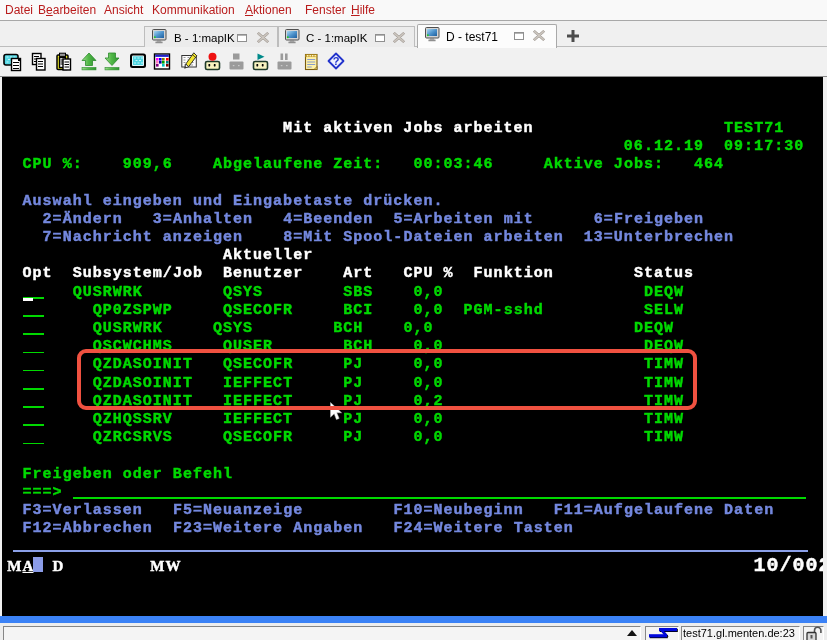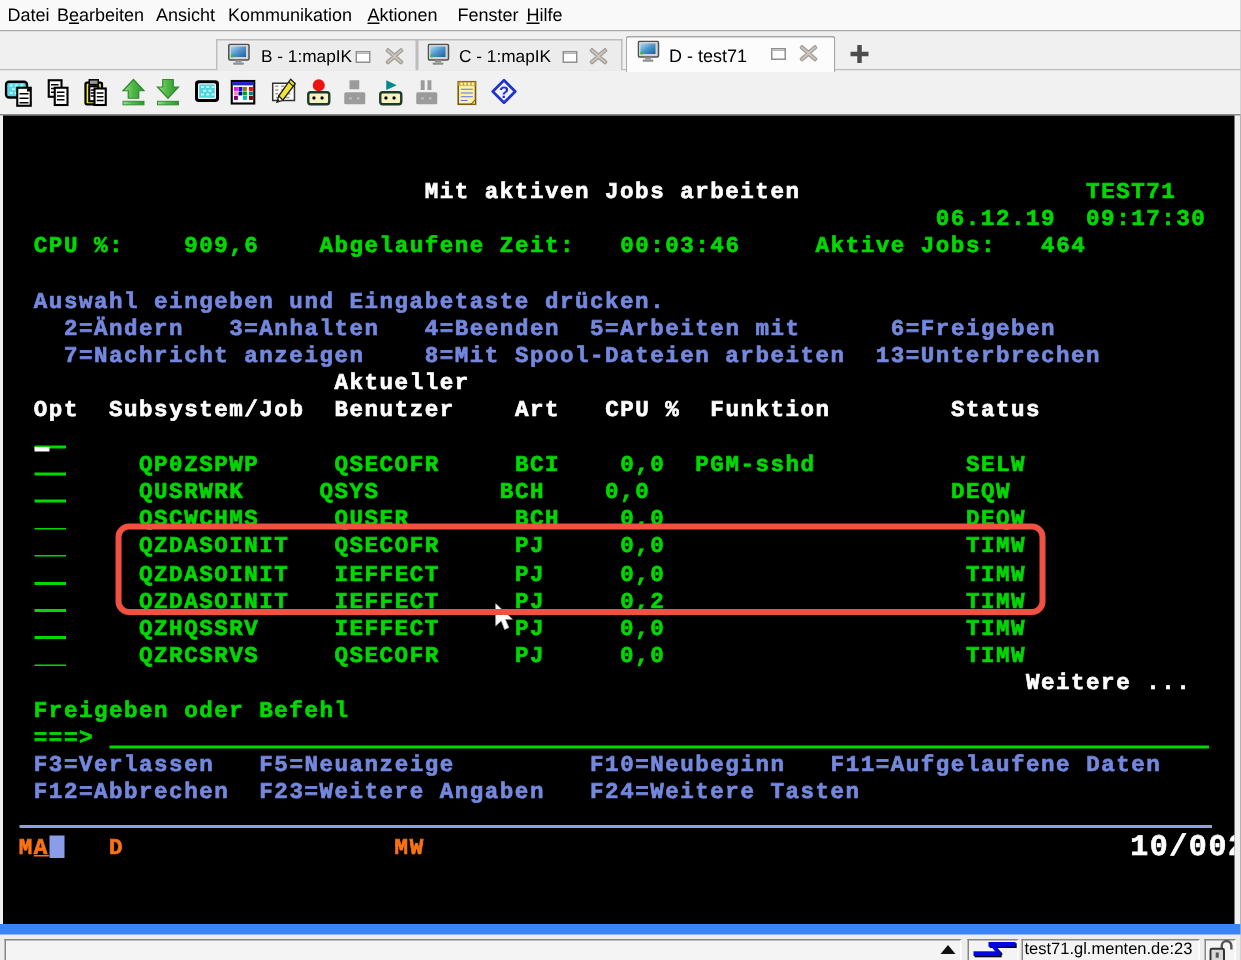--- a/index.html
+++ b/index.html
@@ -1,35 +1,35 @@
 <!DOCTYPE html>
 <html><head><meta charset="utf-8">
 <style>
 html,body{margin:0;padding:0;width:827px;height:640px;overflow:hidden;background:#f0f0f0;font-family:"Liberation Sans",sans-serif;}
 #win{position:absolute;left:0;top:0;width:827px;height:640px;}
 
-#menubar{position:absolute;left:0;top:0;width:827px;height:20px;background:#f9f9f9;border-bottom:1px solid #a8a8a8;font-size:12px;color:#000000;}
+#menubar{position:absolute;left:0;top:0;width:827px;height:20px;background:#f9f9f9;border-bottom:1px solid #a8a8a8;font-size:12px;color:#b91c1c;}
 #menubar span.mi{position:absolute;top:3px;}
 
 #tabstrip{position:absolute;left:0;top:21px;width:827px;height:26px;background:#f0f0f0;}
 #tabstrip .strip-bottom{position:absolute;left:0;bottom:0;width:827px;height:1px;background:#bdbdbd;}
 .tab{position:absolute;top:5px;height:21px;background:#ececec;border:1px solid #bdbdbd;border-bottom:none;box-sizing:border-box;}
 .tab.active{top:3px;height:24px;background:#fcfcfc;border-color:#a9a9a9;z-index:3;border-radius:2px 2px 0 0;}
 .tab .lbl{position:absolute;top:5px;font-size:11.5px;color:#000;white-space:nowrap;}
 .tab .ic{position:absolute;top:2px;}
 .tab .rst{position:absolute;top:7px;width:10px;height:8px;background:#fff;border:1px solid #8f8f8f;box-shadow:inset 0 3px 0 -2px #b5b5b5;box-sizing:border-box;}
 .tab .cls{position:absolute;top:5px;}
 
 #toolbar{position:absolute;left:0;top:47px;width:827px;height:29px;background:#f1f1f1;border-bottom:1px solid #8a8a8a;}
 .tbi{position:absolute;top:5px;width:20px;height:20px;}
 
 #term{position:absolute;left:2px;top:77px;width:821px;height:539px;background:#000;overflow:hidden;}
 .trow{position:absolute;left:0.5px;white-space:pre;font-family:"Liberation Mono",monospace;font-weight:700;font-size:15px;line-height:18px;letter-spacing:1.02px;color:#00d900;-webkit-text-stroke:0.45px currentColor;}
 .trow .g{color:#00d900}.trow .w{color:#ffffff}.trow .b{color:#7488de}
-#oia{position:absolute;left:0.5px;top:479.6px;white-space:pre;font-family:Liberation Mono, monospace;font-weight:700;font-size:15px;line-height:18px;letter-spacing:1.02px;color:#f97316;-webkit-text-stroke:0.45px currentColor;}
+#oia{position:absolute;left:0.5px;top:479.6px;white-space:pre;font-family:Liberation Serif, serif;font-weight:700;font-size:15px;line-height:18px;letter-spacing:1.02px;color:#ffffff;-webkit-text-stroke:0.45px currentColor;}
 #oiasep{position:absolute;left:11px;top:473.4px;width:795px;height:1.7px;background:#8ba0e8;}
 #oiablock{position:absolute;left:30.6px;top:480.3px;width:10px;height:15.2px;background:#8b9ce8;}
 #oiapos{position:absolute;left:751.5px;top:479.6px;white-space:pre;font-family:"Liberation Mono",monospace;font-weight:700;font-size:20px;line-height:18px;letter-spacing:1.02px;color:#fff;-webkit-text-stroke:0.45px currentColor;}
 #redbox{position:absolute;left:75px;top:272px;z-index:5;width:620px;height:61px;border:4.5px solid #f05140;border-radius:9px;box-sizing:border-box;}
 #cursor{position:absolute;left:21px;top:221.3px;width:10px;height:2.5px;background:#fff;}
 
 #statusbar{position:absolute;left:0;top:616px;width:827px;height:24px;background:#ededed;border-top:7px solid #3b82f6;}
 .sunken{position:absolute;top:3px;height:16px;background:#f4f4f4;border-top:1px solid #868686;border-left:1px solid #868686;border-bottom:1px solid #fff;border-right:1px solid #fff;box-sizing:border-box;}
 #statusbar .stxt{position:absolute;top:4px;font-size:11px;color:#000;white-space:nowrap;}
 </style></head>
@@ -228,29 +228,29 @@
   </div>
   <div id="term">
 <div class="trow" style="top:42.80px">                            <span class="w">Mit aktiven Jobs arbeiten</span>                   <span class="g">TEST71</span></div>
 <div class="trow" style="top:61.00px">                                                              <span class="g">06.12.19  09:17:30</span></div>
 <div class="trow" style="top:79.20px">  <span class="g">CPU %:</span>    <span class="g">909,6</span>    <span class="g">Abgelaufene Zeit:</span>   <span class="g">00:03:46</span>     <span class="g">Aktive Jobs:</span>   <span class="g">464</span></div>
 <div class="trow" style="top:115.60px">  <span class="b">Auswahl eingeben und Eingabetaste drücken.</span></div>
 <div class="trow" style="top:133.80px">    <span class="b">2=Ändern</span>   <span class="b">3=Anhalten</span>   <span class="b">4=Beenden</span>  <span class="b">5=Arbeiten mit</span>      <span class="b">6=Freigeben</span></div>
 <div class="trow" style="top:152.00px">    <span class="b">7=Nachricht anzeigen</span>    <span class="b">8=Mit Spool-Dateien arbeiten</span>  <span class="b">13=Unterbrechen</span></div>
 <div class="trow" style="top:170.20px">                      <span class="w">Aktueller</span></div>
 <div class="trow" style="top:188.40px">  <span class="w">Opt</span>  <span class="w">Subsystem/Job</span>  <span class="w">Benutzer</span>    <span class="w">Art</span>   <span class="w">CPU %</span>  <span class="w">Funktion</span>        <span class="w">Status</span></div>
+<div class="trow" style="top:206.60px">       <span class="g">QUSRWRK</span>        <span class="g">QSYS</span>        <span class="g">SBS</span>    <span class="g">0,0</span>                    <span class="g">DEQW</span></div>
 <div class="trow" style="top:224.80px">         <span class="g">QP0ZSPWP</span>     <span class="g">QSECOFR</span>     <span class="g">BCI</span>    <span class="g">0,0</span>  <span class="g">PGM-sshd</span>          <span class="g">SELW</span></div>
 <div class="trow" style="top:243.00px">         <span class="g">QUSRWRK</span>     <span class="g">QSYS</span>        <span class="g">BCH</span>    <span class="g">0,0</span>                    <span class="g">DEQW</span></div>
 <div class="trow" style="top:261.20px">         <span class="g">QSCWCHMS</span>     <span class="g">QUSER</span>       <span class="g">BCH</span>    <span class="g">0,0</span>                    <span class="g">DEQW</span></div>
 <div class="trow" style="top:279.40px">         <span class="g">QZDASOINIT</span>   <span class="g">QSECOFR</span>     <span class="g">PJ</span>     <span class="g">0,0</span>                    <span class="g">TIMW</span></div>
 <div class="trow" style="top:297.60px">         <span class="g">QZDASOINIT</span>   <span class="g">IEFFECT</span>     <span class="g">PJ</span>     <span class="g">0,0</span>                    <span class="g">TIMW</span></div>
 <div class="trow" style="top:315.80px">         <span class="g">QZDASOINIT</span>   <span class="g">IEFFECT</span>     <span class="g">PJ</span>     <span class="g">0,2</span>                    <span class="g">TIMW</span></div>
 <div class="trow" style="top:334.00px">         <span class="g">QZHQSSRV</span>     <span class="g">IEFFECT</span>     <span class="g">PJ</span>     <span class="g">0,0</span>                    <span class="g">TIMW</span></div>
 <div class="trow" style="top:352.20px">         <span class="g">QZRCSRVS</span>     <span class="g">QSECOFR</span>     <span class="g">PJ</span>     <span class="g">0,0</span>                    <span class="g">TIMW</span></div>
-<div class="trow" style="top:370.40px">                                                                    <span class="w">Weitere ...</span></div>
 <div class="trow" style="top:388.60px">  <span class="g">Freigeben oder Befehl</span></div>
 <div class="trow" style="top:406.80px">  <span class="g">===&gt;</span>                                                                          </div>
 <div class="trow" style="top:425.00px">  <span class="b">F3=Verlassen</span>   <span class="b">F5=Neuanzeige</span>         <span class="b">F10=Neubeginn</span>   <span class="b">F11=Aufgelaufene Daten</span></div>
 <div class="trow" style="top:443.20px">  <span class="b">F12=Abbrechen</span>  <span class="b">F23=Weitere Angaben</span>   <span class="b">F24=Weitere Tasten</span></div>
     <div style="position:absolute;left:21px;top:220.0px;width:21px;height:1.6px;background:#00d900"></div>
     <div style="position:absolute;left:21px;top:238.2px;width:21px;height:1.6px;background:#00d900"></div>
     <div style="position:absolute;left:21px;top:256.4px;width:21px;height:1.6px;background:#00d900"></div>
     <div style="position:absolute;left:21px;top:274.6px;width:21px;height:1.6px;background:#00d900"></div>
     <div style="position:absolute;left:21px;top:292.8px;width:21px;height:1.6px;background:#00d900"></div>
     <div style="position:absolute;left:21px;top:311.0px;width:21px;height:1.6px;background:#00d900"></div>

